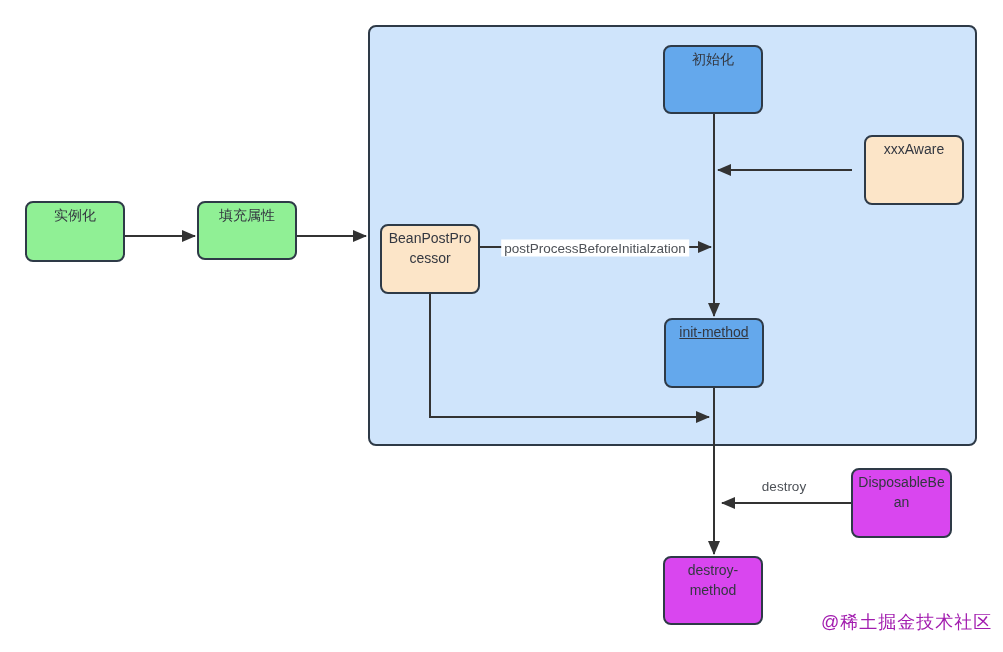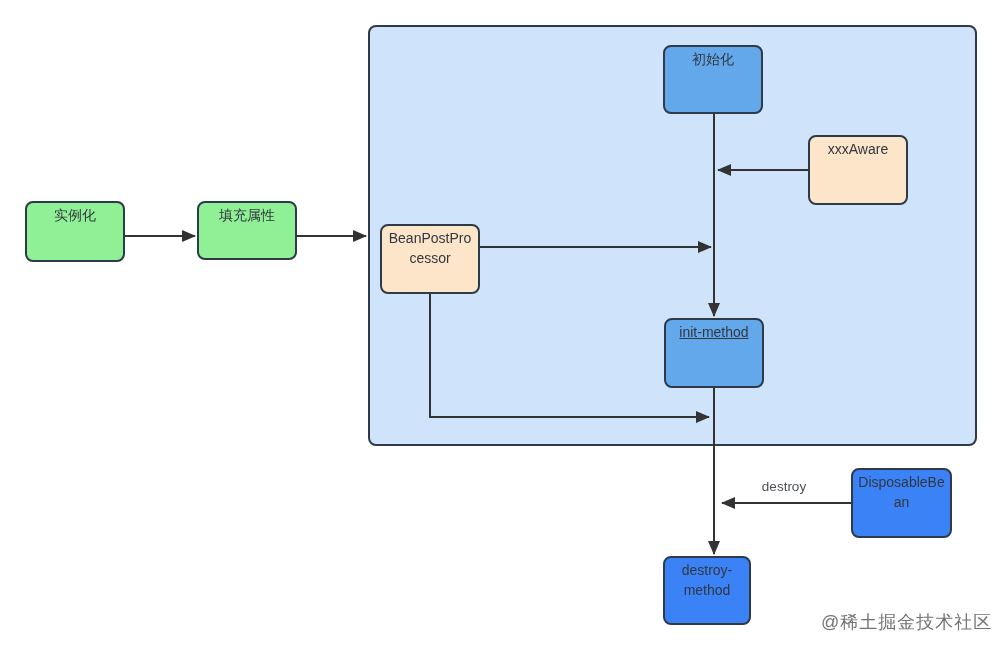--- a/index.html
+++ b/index.html
@@ -32,35 +32,35 @@
     box-sizing:border-box;
     font-size:14px;
     color:#333740;
     line-height:1.45;
     padding:2px 5px;
     word-break:break-all;
   }
   .node.green{background:#90f095;}
   .node.blue{background:#64a8ec;}
   .node.tan{background:#fce5c8;}
-  .node.pink{background:#3b82f6;}
+  .node.pink{background:#d946ef;}
   .edge-label{
     position:absolute;
     transform:translate(-50%,-50%);
     background:#ffffff;
     color:#4d5157;
     font-size:13.5px;
     padding:1px 3px;
     white-space:nowrap;
   }
   .watermark{
     position:absolute;
     left:821px;top:610px;
     font-size:18px;
-    color:#737373;
+    color:#a21caf;
     letter-spacing:1px;
     white-space:nowrap;
   }
 </style>
 </head>
 <body>
 
 <div class="canvas">
 
   <div class="container-box"></div>
@@ -76,49 +76,50 @@
       <line x1="297" y1="236" x2="366" y2="236" marker-end="url(#arrow)"></line>
       <line x1="714" y1="114" x2="714" y2="316" marker-end="url(#arrow)"></line>
       <line x1="852" y1="170" x2="718" y2="170" marker-end="url(#arrow)"></line>
       <line x1="480" y1="247" x2="711" y2="247" marker-end="url(#arrow)"></line>
       <path d="M430,282 L430,417 L709,417" marker-end="url(#arrow)"></path>
       <line x1="714" y1="388" x2="714" y2="554" marker-end="url(#arrow)"></line>
       <line x1="851" y1="503" x2="722" y2="503" marker-end="url(#arrow)"></line>
     </g>
   </svg>
 
+  <div class="edge-label" style="left:595px;top:248px;">postProcessBeforeInitialzation</div>
   <div class="edge-label" style="left:784px;top:486px;">destroy</div>
 
   <div class="node green" style="left:25px;top:201px;height:61px;">
     <span>实例化</span>
   </div>
 
   <div class="node green" style="left:197px;top:201px;height:59px;">
     <span>填充属性</span>
   </div>
 
   <div class="node blue" style="left:663px;top:45px;height:69px;">
     <span>初始化</span>
   </div>
 
-  <div class="node tan" style="left:808px;top:135px;">
+  <div class="node tan" style="left:864px;top:135px;">
     <span>xxxAware</span>
   </div>
 
   <div class="node tan" style="left:380px;top:224px;">
     <span>BeanPostProcessor</span>
   </div>
 
   <div class="node blue" style="left:664px;top:318px;text-decoration:underline;">
     <span>init-method</span>
   </div>
 
   <div class="node pink" style="left:851px;top:468px;width:101px;">
     <span>DisposableBean</span>
   </div>
 
-  <div class="node pink" style="left:663px;top:556px;width:88px;height:69px;word-break:normal;">
+  <div class="node pink" style="left:663px;top:556px;width:100px;height:69px;word-break:normal;">
     <span>destroy-method</span>
   </div>
 
   <div class="watermark">@稀土掘金技术社区</div>
 
 </div>
 
 </body></html>

